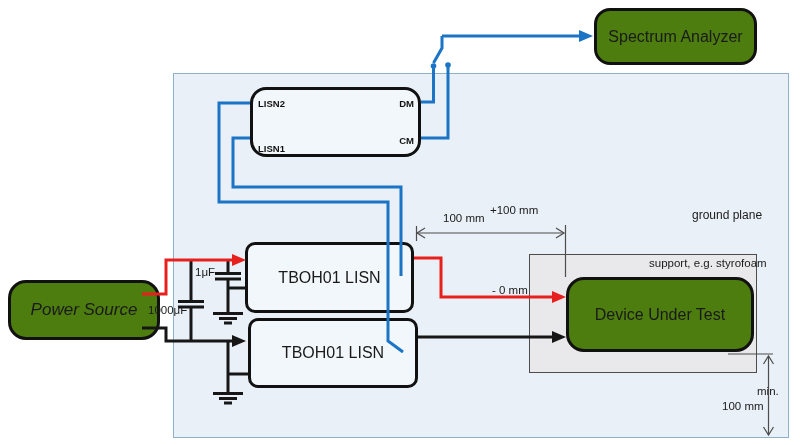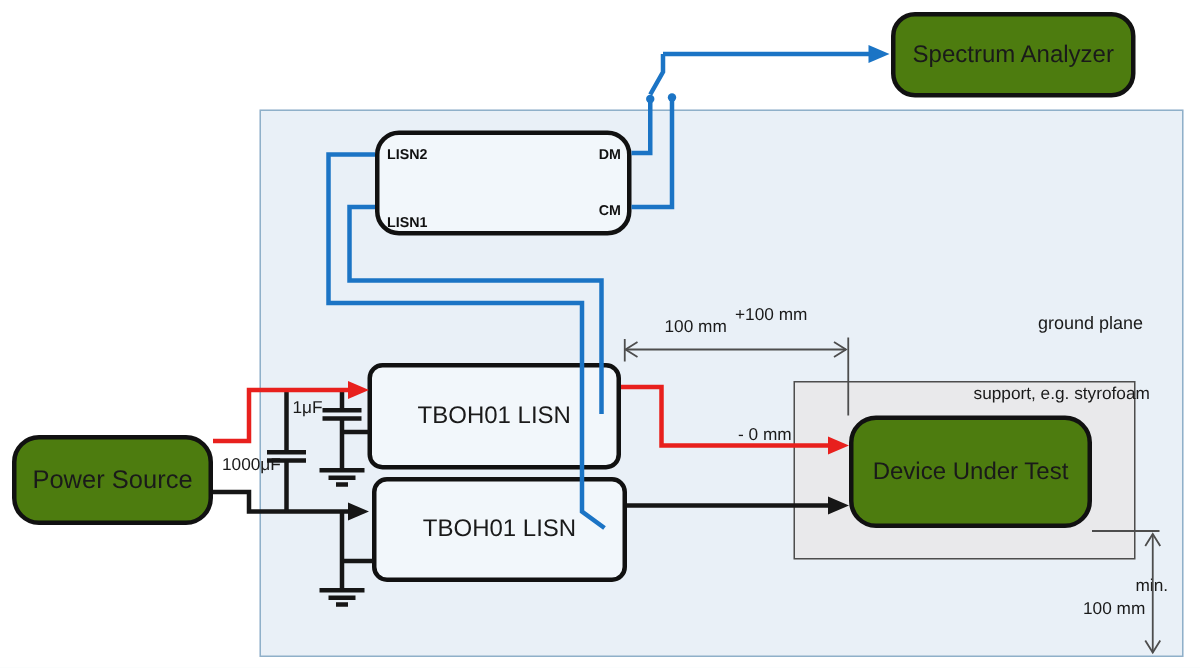--- a/index.html
+++ b/index.html
@@ -22,22 +22,22 @@
     box-sizing:border-box;border:3px solid #111;background:#4d7c0f;
     display:flex;align-items:center;justify-content:center;
     font-size:16px;white-space:nowrap;
   }
   .node.inner{background:#f2f7fb;}
   .r14{border-radius:10px;} .r16{border-radius:16px;} .r18{border-radius:18px;}
   .spectrum{left:594px;top:8px;width:163px;height:57px;}
   .lisnmate{left:250px;top:87px;width:171px;height:70px;font-size:17px;}
   .lisntop{left:245px;top:242px;width:169px;height:71px;}
   .lisnbot{left:248px;top:318px;width:170px;height:70px;}
-  .power{left:8px;top:290px;width:134px;height:60px;font-size:17px;}
-  .dut{left:566px;top:277px;width:162px;height:75px;font-size:16px;}
+  .power{left:8px;top:280px;width:152px;height:60px;font-size:17px;font-style:italic;}
+  .dut{left:566px;top:277px;width:188px;height:75px;font-size:16px;}
   .port{position:absolute;font-size:9.5px;font-weight:bold;color:#111;line-height:1;}
   .port.tl{left:5px;top:9px;} .port.bl{left:5px;bottom:1px;}
   .port.tr{right:4px;top:9px;} .port.br{right:4px;bottom:9px;}
   .small-label{font-size:11.5px;color:#1a1a1a;line-height:1.15;white-space:nowrap;}
   .overlay{position:absolute;left:0;top:0;width:800px;height:445px;pointer-events:none;}
   .wireB{stroke:var(--blue);stroke-width:3;fill:none;}
   .wireR{stroke:var(--red);stroke-width:3;fill:none;}
   .wireK{stroke:var(--black);stroke-width:3;fill:none;}
   .headB{fill:var(--blue);stroke:none;}
   .headR{fill:var(--red);stroke:none;}

